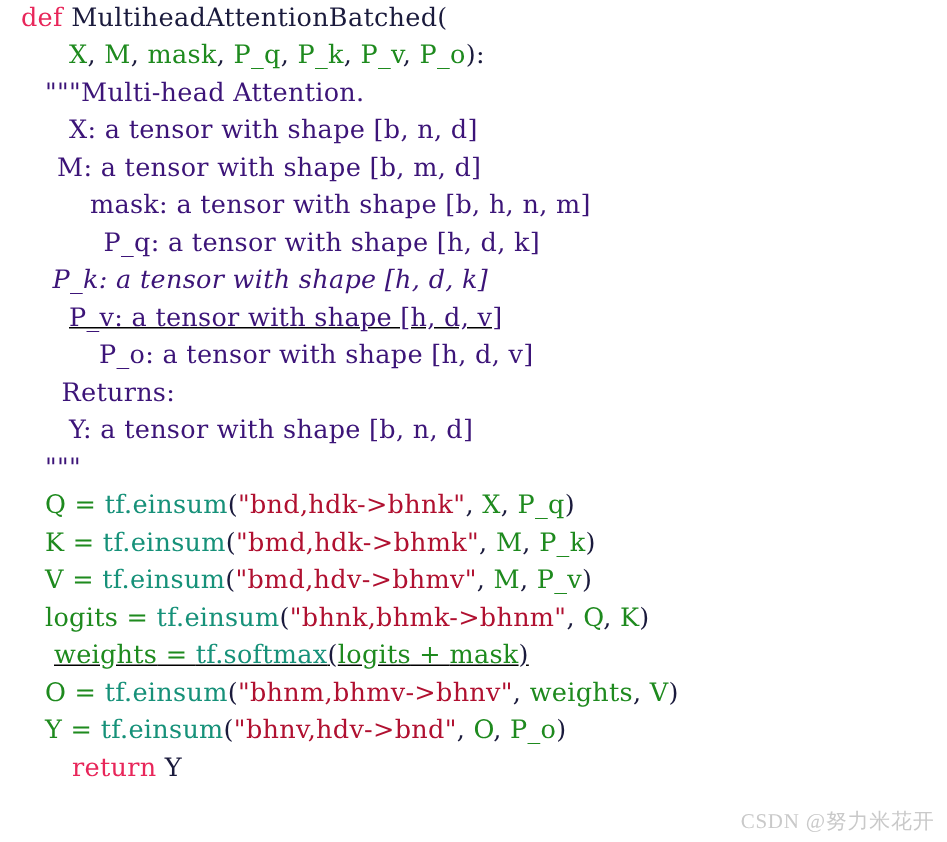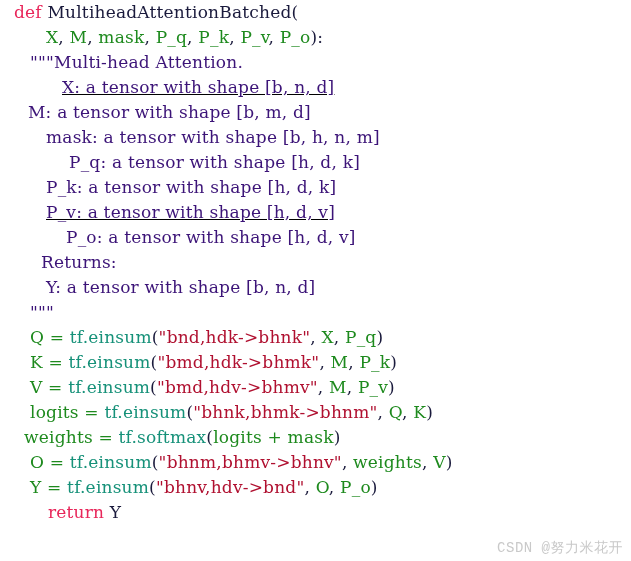--- a/index.html
+++ b/index.html
@@ -41,48 +41,48 @@
   .tok-builtin { color: #169179; }  
   .tok-str     { color: #B01030; }  
   .tok-doc     { color: #3C1478; }  
   .tok-op      { color: #1E8A1E; }  
   .tok-paren   { color: #1A1A3C; }
 
   #watermark {
     position: absolute;
     right: 8px;
     bottom: 4px;
-    font-family: Liberation Mono, monospace;
+    font-family: Liberation Serif, serif;
     font-size: 14px;
     color: #c9c9c9;
     letter-spacing: 0.5px;
     white-space: pre;
     user-select: none;
   }
 </style>
 </head>
 <body>
 
 <div id="code-block">
     <div class="code-line" style="padding-left: 14px;"><span class="tok-kw">def</span><span class="tok-plain"> </span><span class="tok-fname">MultiheadAttentionBatched</span><span class="tok-paren">(</span></div>
     <div class="code-line" style="padding-left: 46px;"><span class="tok-var">X</span><span class="tok-plain">, </span><span class="tok-var">M</span><span class="tok-plain">, </span><span class="tok-var">mask</span><span class="tok-plain">, </span><span class="tok-var">P_q</span><span class="tok-plain">, </span><span class="tok-var">P_k</span><span class="tok-plain">, </span><span class="tok-var">P_v</span><span class="tok-plain">, </span><span class="tok-var">P_o</span><span class="tok-paren">):</span></div>
     <div class="code-line" style="padding-left: 30px;"><span class="tok-doc">"""Multi-head Attention.</span></div>
-    <div class="code-line" style="padding-left: 62px; text-decoration: underline;"><span class="tok-doc">X: a tensor with shape [b, n, d]</span></div>
-    <div class="code-line" style="padding-left: 28px;"><span class="tok-doc">M: a tensor with shape [b, m, d]</span></div>
-    <div class="code-line" style="padding-left: 46px;"><span class="tok-doc">mask: a tensor with shape [b, h, n, m]</span></div>
+    <div class="code-line" style="padding-left: 46px;"><span class="tok-doc">X: a tensor with shape [b, n, d]</span></div>
+    <div class="code-line" style="padding-left: 38px;"><span class="tok-doc">M: a tensor with shape [b, m, d]</span></div>
+    <div class="code-line" style="padding-left: 60px;"><span class="tok-doc">mask: a tensor with shape [b, h, n, m]</span></div>
     <div class="code-line" style="padding-left: 69px;"><span class="tok-doc">P_q: a tensor with shape [h, d, k]</span></div>
-    <div class="code-line" style="padding-left: 46px;"><span class="tok-doc">P_k: a tensor with shape [h, d, k]</span></div>
+    <div class="code-line" style="padding-left: 35px; font-style: italic;"><span class="tok-doc">P_k: a tensor with shape [h, d, k]</span></div>
     <div class="code-line" style="padding-left: 46px; text-decoration: underline;"><span class="tok-doc">P_v: a tensor with shape [h, d, v]</span></div>
     <div class="code-line" style="padding-left: 66px;"><span class="tok-doc">P_o: a tensor with shape [h, d, v]</span></div>
     <div class="code-line" style="padding-left: 41px;"><span class="tok-doc">Returns:</span></div>
     <div class="code-line" style="padding-left: 46px;"><span class="tok-doc">Y: a tensor with shape [b, n, d]</span></div>
     <div class="code-line" style="padding-left: 30px;"><span class="tok-doc">"""</span></div>
     <div class="code-line" style="padding-left: 30px;"><span class="tok-var">Q</span><span class="tok-op"> = </span><span class="tok-builtin">tf.einsum</span><span class="tok-paren">(</span><span class="tok-str">"bnd,hdk-&gt;bhnk"</span><span class="tok-plain">, </span><span class="tok-var">X</span><span class="tok-plain">, </span><span class="tok-var">P_q</span><span class="tok-paren">)</span></div>
     <div class="code-line" style="padding-left: 30px;"><span class="tok-var">K</span><span class="tok-op"> = </span><span class="tok-builtin">tf.einsum</span><span class="tok-paren">(</span><span class="tok-str">"bmd,hdk-&gt;bhmk"</span><span class="tok-plain">, </span><span class="tok-var">M</span><span class="tok-plain">, </span><span class="tok-var">P_k</span><span class="tok-paren">)</span></div>
     <div class="code-line" style="padding-left: 30px;"><span class="tok-var">V</span><span class="tok-op"> = </span><span class="tok-builtin">tf.einsum</span><span class="tok-paren">(</span><span class="tok-str">"bmd,hdv-&gt;bhmv"</span><span class="tok-plain">, </span><span class="tok-var">M</span><span class="tok-plain">, </span><span class="tok-var">P_v</span><span class="tok-paren">)</span></div>
     <div class="code-line" style="padding-left: 30px;"><span class="tok-var">logits</span><span class="tok-op"> = </span><span class="tok-builtin">tf.einsum</span><span class="tok-paren">(</span><span class="tok-str">"bhnk,bhmk-&gt;bhnm"</span><span class="tok-plain">, </span><span class="tok-var">Q</span><span class="tok-plain">, </span><span class="tok-var">K</span><span class="tok-paren">)</span></div>
-    <div class="code-line" style="padding-left: 24px;"><span class="tok-var">weights</span><span class="tok-op"> = </span><span class="tok-builtin">tf.softmax</span><span class="tok-paren">(</span><span class="tok-var">logits</span><span class="tok-op"> + </span><span class="tok-var">mask</span><span class="tok-paren">)</span></div>
+    <div class="code-line" style="padding-left: 36px; text-decoration: underline;"><span class="tok-var">weights</span><span class="tok-op"> = </span><span class="tok-builtin">tf.softmax</span><span class="tok-paren">(</span><span class="tok-var">logits</span><span class="tok-op"> + </span><span class="tok-var">mask</span><span class="tok-paren">)</span></div>
     <div class="code-line" style="padding-left: 30px;"><span class="tok-var">O</span><span class="tok-op"> = </span><span class="tok-builtin">tf.einsum</span><span class="tok-paren">(</span><span class="tok-str">"bhnm,bhmv-&gt;bhnv"</span><span class="tok-plain">, </span><span class="tok-var">weights</span><span class="tok-plain">, </span><span class="tok-var">V</span><span class="tok-paren">)</span></div>
     <div class="code-line" style="padding-left: 30px;"><span class="tok-var">Y</span><span class="tok-op"> = </span><span class="tok-builtin">tf.einsum</span><span class="tok-paren">(</span><span class="tok-str">"bhnv,hdv-&gt;bnd"</span><span class="tok-plain">, </span><span class="tok-var">O</span><span class="tok-plain">, </span><span class="tok-var">P_o</span><span class="tok-paren">)</span></div>
     <div class="code-line" style="padding-left: 48px;"><span class="tok-kw">return</span><span class="tok-plain"> </span><span class="tok-plain">Y</span></div>
   </div>
 
 <div id="watermark">CSDN @努力米花开</div>
 
 </body></html>

